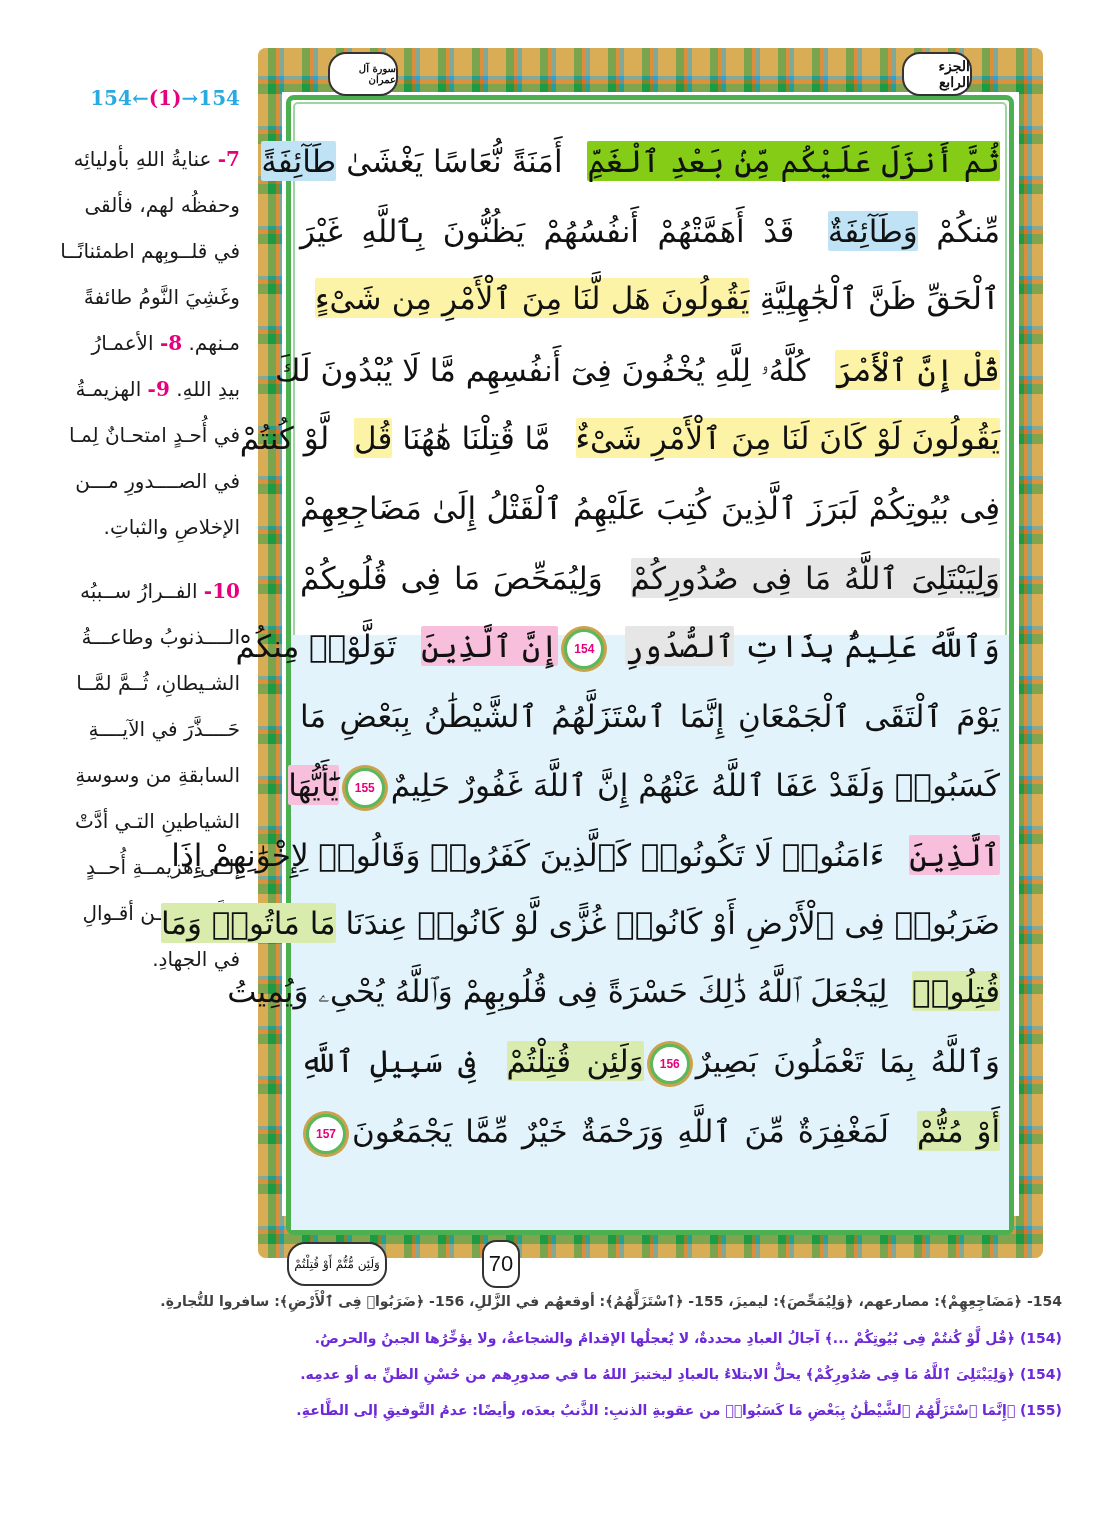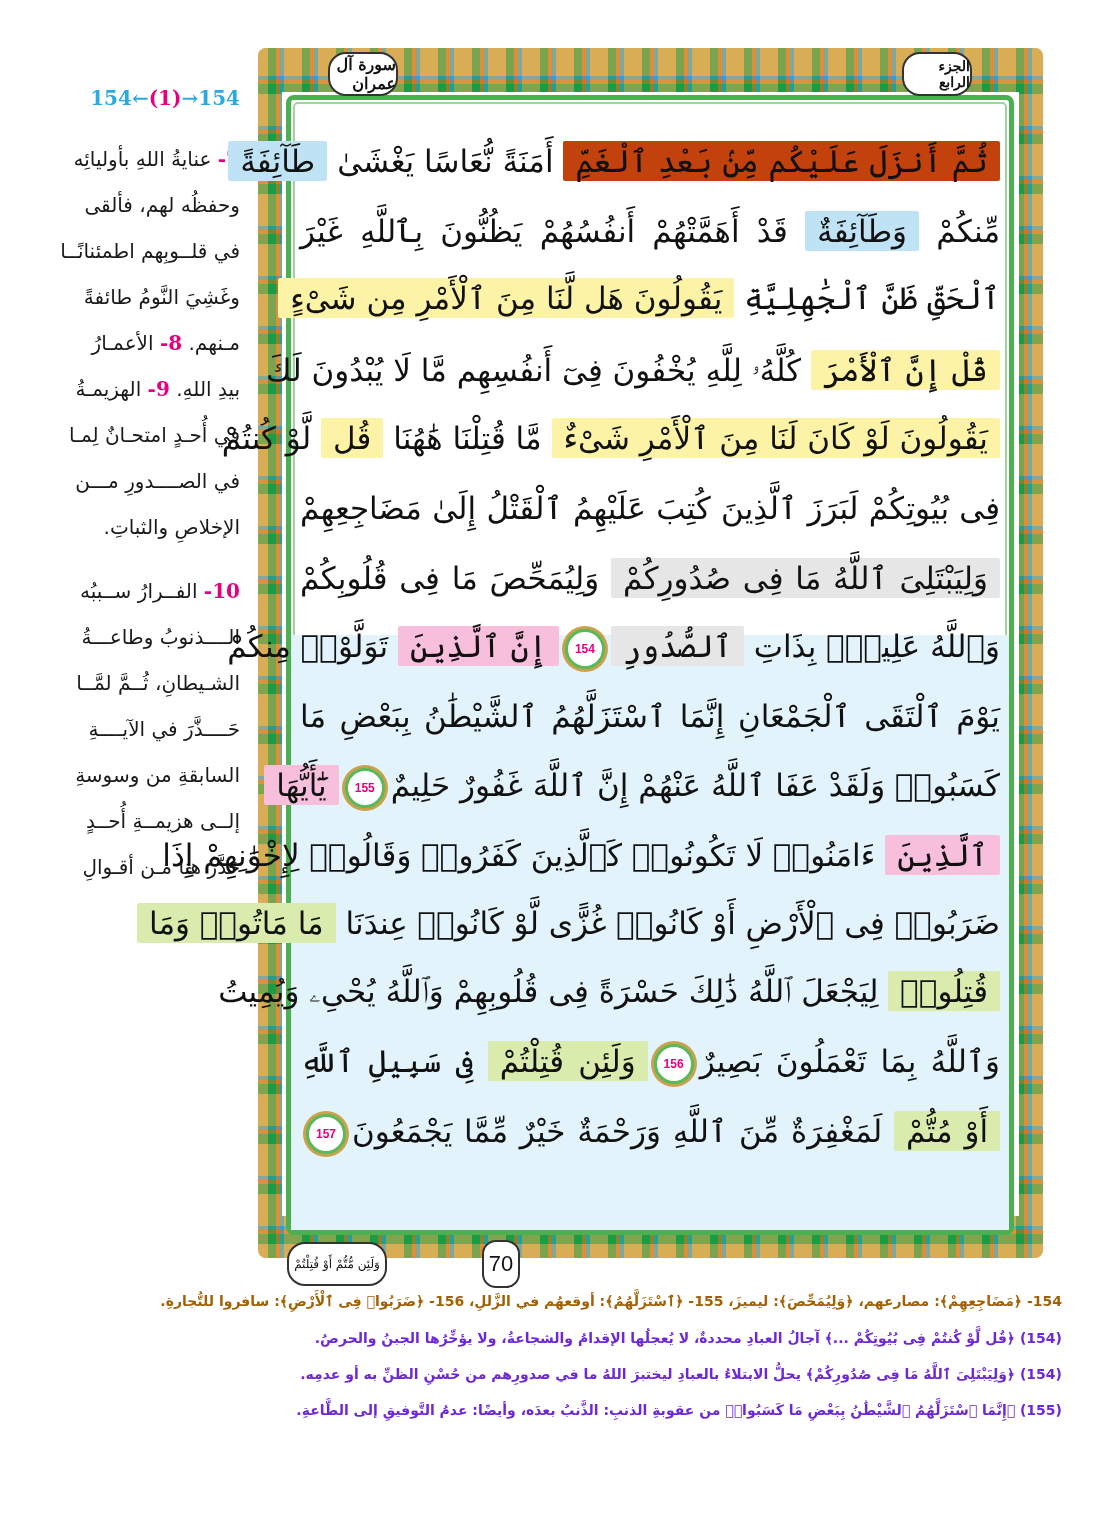--- a/index.html
+++ b/index.html
@@ -50,53 +50,53 @@
   .blue-zone {
     position:absolute; left:291px; top:635px; width:718px; height:595px; background:#e3f3fb;
   }
 
   
   .plaque {
     position:absolute; top:52px; height:40px; background:#fff; border:2px solid #333;
     border-radius:18px; font-family:"DejaVu Serif", serif; font-size:17px; font-weight:bold;
     display:flex; align-items:center; justify-content:center; direction:rtl; color:#111;
   }
-  .plaque.left { left:328px; width:66px; font-size:16px; }
+  .plaque.left { left:328px; width:66px; font-size:10px; }
   .plaque.right { left:902px; width:66px; font-size:14px; }
   .plaque.footer-left { top:1242px; left:287px; width:96px; height:40px; font-size:12px; font-weight:normal; }
   .plaque.page { top:1240px; left:480px; width:36px; left:482px; font-family:"Liberation Sans", sans-serif; font-weight:normal; font-size:22px; height:44px; border-radius:14px; width:34px; }
 
   
   .q-line {
     position:absolute; left:300px; width:700px; height:66px; direction:rtl;
     font-family:"DejaVu Serif", serif; font-size:31px; line-height:66px; white-space:nowrap;
     text-align:justify; text-align-last:justify; color:#111;
   }
-  .hl { padding:2px 12px; border-radius:2px; }
-  .hl-orange { background:#c2410c; }
+  .hl { padding:2px 0; border-radius:2px;margin-left:15px; }
+  .hl-orange { background:#84cc16; }
   .hl-blue   { background:#bfe3f5; }
   .hl-yellow { background:#fdf3a6; }
   .hl-gray   { background:#e6e6e6; }
   .hl-pink   { background:#f7bfdc; }
   .hl-green  { background:#d9ebad; }
 
   .ayah-mark {
     display:inline-flex; align-items:center; justify-content:center;
     width:34px; height:34px; border-radius:50%;
     background:#fff; border:3px solid #5cb85c; box-shadow:0 0 0 3px #c9a24b;
     font-family:"Liberation Sans", sans-serif; font-size:12px; font-weight:bold; color:#e6007e;
     vertical-align:middle; margin:0 6px; line-height:1;
   }
 
   
   .notes {
     position:absolute; left:34px; width:1028px; direction:rtl; text-align:right;
     font-family:"DejaVu Sans", sans-serif; font-weight:bold; font-size:14px; white-space:nowrap;
   }
-  .notes.blue { color:#a16207; top:1293px; }
+  .notes.blue { color:#404040; top:1293px; }
   .notes.pink { color:#6d28d9; }
 </style>
 </head>
 <body>
 
 <aside class="sidebar">
   <div class="range">
     <span>154</span>←<span class="mid">(1)</span>→<span>154</span>
   </div>
   <div class="side-line"><span class="num">7-</span> <span>عنايةُ اللهِ بأوليائِه</span></div>
@@ -107,20 +107,21 @@
   <div class="side-line"><span>بيدِ اللهِ.</span> <span class="num">9-</span> <span>الهزيمـةُ</span></div>
   <div class="side-line"><span>في أُحـدٍ امتحـانٌ لِمـا</span></div>
   <div class="side-line"><span>في الصــــدورِ مـــن</span></div>
   <div class="side-line"><span>الإخلاصِ والثباتِ.</span></div>
   <div class="gap"></div>
   <div class="side-line"><span class="num">10-</span> <span>الفــرارُ ســببُه</span></div>
   <div class="side-line"><span>الــــذنوبُ وطاعـــةُ</span></div>
   <div class="side-line"><span>الشـيطانِ، ثُــمَّ لمَّــا</span></div>
   <div class="side-line"><span>حَــــذَّرَ في الآيــــةِ</span></div>
   <div class="side-line"><span>السابقةِ من وسوسةِ</span></div>
+  <div class="side-line"><span>الشياطينِ التـي أدَّتْ</span></div>
   <div class="side-line"><span>إلــى هزيمــةِ أُحــدٍ</span></div>
   <div class="side-line"><span>حَذَّرَ هنا مـن أقـوالِ</span></div>
   <div class="side-line"><span>في الجهادِ.</span></div>
 </aside>
 
 <div class="frame">
   <div class="frame-inner-white"></div>
 </div>
 <div class="content-border"></div>
 <div class="blue-zone"></div>

